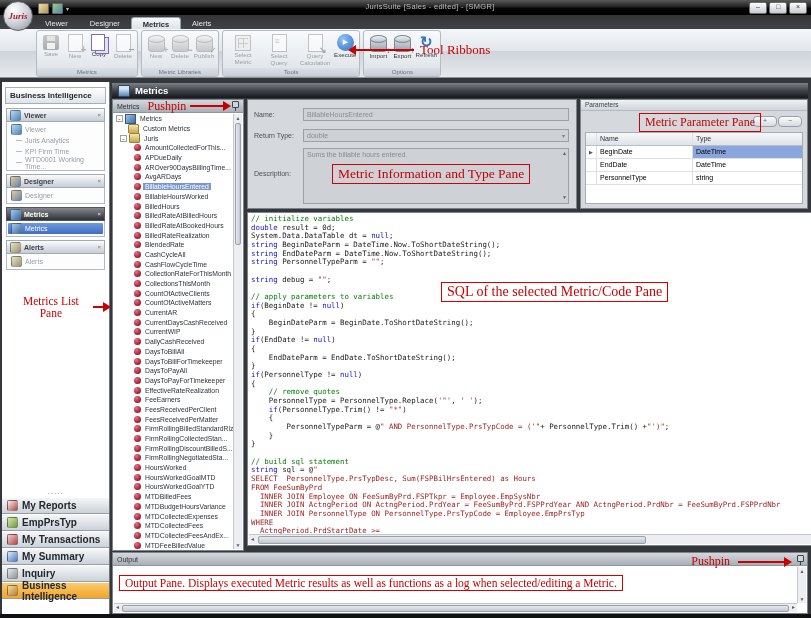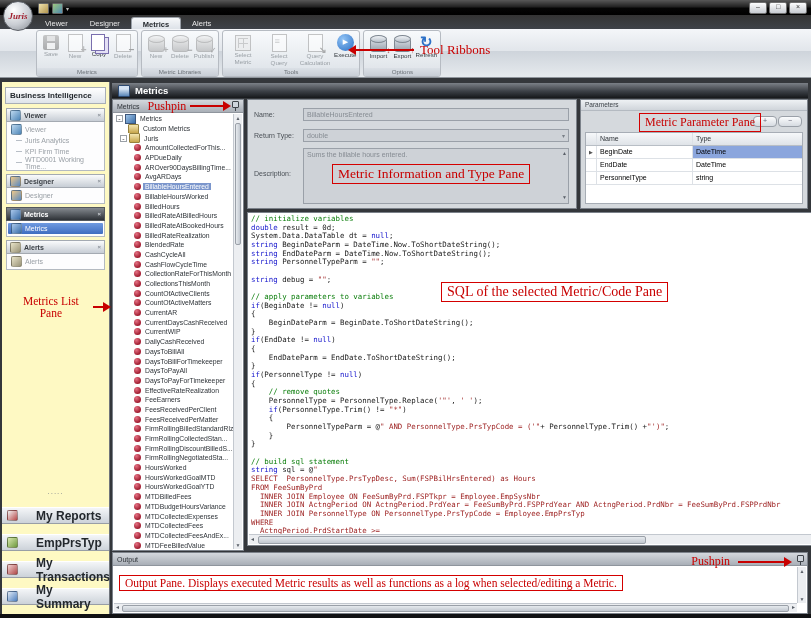--- a/index.html
+++ b/index.html
@@ -93,21 +93,21 @@
   .ann-tool{position:absolute;left:350px;top:42px;display:flex;align-items:center;z-index:60;}
   .ann-tool .arrow{width:64px;margin-right:6px;}
   .ann-tool .txt{font-size:13px;}
 
   
   .content-bg{position:absolute;left:0;top:78px;width:811px;height:540px;background:#34373b;}
   .bottom-strip{position:absolute;left:0;top:614px;width:811px;height:4px;background:#101113;}
 
   
   .sidebar{position:absolute;left:2px;top:82px;width:108px;height:534px;
-    background:#fef9c3;border-right:1px solid #70757c;box-sizing:border-box;}
+    background:#ffffff;border-right:1px solid #70757c;box-sizing:border-box;}
   .bi-title{margin:5px 3px 4px;font-size:8px;font-weight:bold;color:#23282d;
     padding:3px 4px;background:linear-gradient(#ffffff,#dfe4ea);border:1px solid #a8aeb6;}
   .sgroup{margin:3px 4px;}
   .sgroup-h{height:12px;display:flex;align-items:center;gap:3px;padding:0 3px;
     font-size:7px;font-weight:bold;color:#3a3f45;
     background:linear-gradient(#fafbfc,#c7cdd5);border:1px solid #a4aab2;}
   .sgroup-h.dark{background:linear-gradient(#84898f,#2e3237);color:#fff;border-color:#53575c;}
   .sgh-x{margin-left:auto;color:#8a9098;font-size:6px;}
   .sgroup-h.dark .sgh-x{color:#cfd3d8;}
   .sgroup-body{background:#fdfdfe;border:1px solid #b4bac1;border-top:none;padding:2px 1px;}
@@ -119,23 +119,23 @@
   .viewer-icon{background:linear-gradient(135deg,#bcd8ef,#4e86b8);}
   .designer-icon{background:linear-gradient(135deg,#f0c98a,#5a8ac0);}
   .metrics-icon{background:linear-gradient(135deg,#aac8ec,#3b6ea8);}
   .alerts-icon{background:linear-gradient(135deg,#e8e3c8,#9a9478);}
   .ann-mlp{position:absolute;left:10px;top:213px;display:flex;align-items:center;z-index:60;}
   .ann-mlp .txt{font-size:11.5px;margin-right:3px;}
   .ann-mlp .arrow{width:17px;}
   .sb-dots{position:absolute;left:0;top:408px;width:100%;text-align:center;color:#7d838a;
     font-size:8px;letter-spacing:1px;line-height:4px;}
   .nav{position:absolute;left:0;top:415px;width:100%;}
-  .nav-item{height:15px;display:flex;align-items:center;gap:18px;padding:0 5px;
-    font-size:12px;font-weight:bold;color:#23282d;
-    background:linear-gradient(#f4f6f8,#ccd2d9);border-top:1px solid #fff;border-bottom:1px solid #989ea6;margin-top:10px;}
+  .nav-item{height:15px;display:flex;align-items:center;gap:4px;padding:0 5px;
+    font-size:10px;font-weight:bold;color:#23282d;
+    background:linear-gradient(#f4f6f8,#ccd2d9);border-top:1px solid #fff;border-bottom:1px solid #989ea6;}
   .nav-item.active{background:linear-gradient(#fcca6e,#f1a52a);}
   .nvi{width:9px;height:9px;border-radius:2px;flex:none;border:1px solid rgba(0,0,0,.3);}
   .reports-icon{background:linear-gradient(135deg,#f2f2f2,#b84a4a);}
   .budgeting-icon{background:linear-gradient(135deg,#d9e8b0,#6e9a3e);}
   .transactions-icon{background:linear-gradient(135deg,#f0d2d2,#b04848);}
   .summary-icon{background:linear-gradient(135deg,#dfe9f5,#4e7fbf);}
   .inquiry-icon{background:linear-gradient(135deg,#e8e8e8,#8f959c);}
   .business-intelligence-icon{background:linear-gradient(135deg,#f5d9a8,#b8862e);}
 
   
@@ -237,20 +237,21 @@
   .ohsb{position:absolute;left:1px;right:10px;bottom:1px;height:8px;background:#eceef1;border-top:1px solid #c3c8cf;}
   .ohsb .la{position:absolute;left:1px;top:0;font-size:5px;color:#5a6068;}
   .ohsb .ra{position:absolute;right:1px;top:0;font-size:5px;color:#5a6068;}
   .ohsb-thumb{position:absolute;left:8px;right:8px;top:1px;height:5px;border:1px solid #9aa0a8;
     background:linear-gradient(#e6eaee,#c2c8d0);border-radius:2px;}
 </style>
 </head>
 <body>
 
 <div class="titlebar">
+  <div class="title-text">JurisSuite  [Sales - edited] - [SMGR]</div>
   <div class="winbtns" id="winbtns">
       <div class="winbtn">–</div>
       <div class="winbtn">□</div>
       <div class="winbtn">×</div>
     </div>
 </div>
 <div class="logo">
     <span>Juris</span>
   </div>
 <div class="qat">

